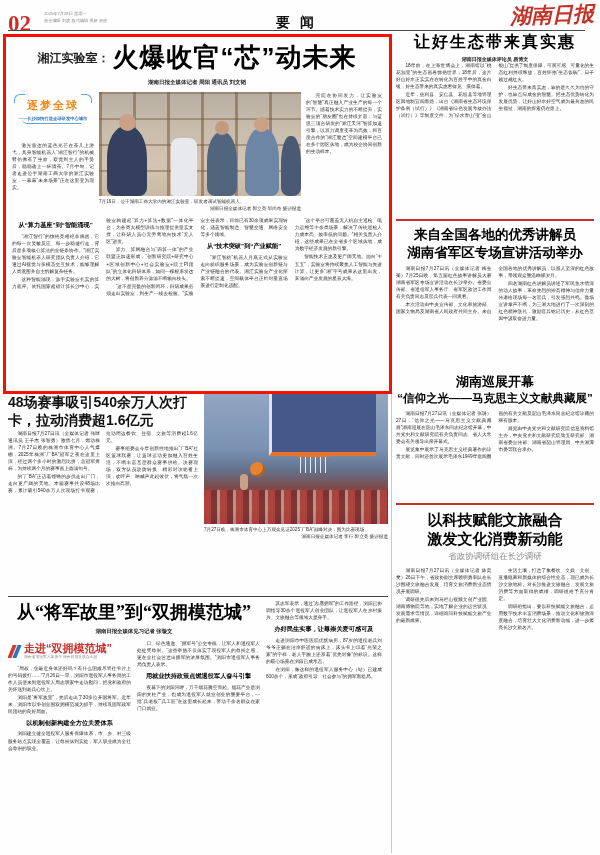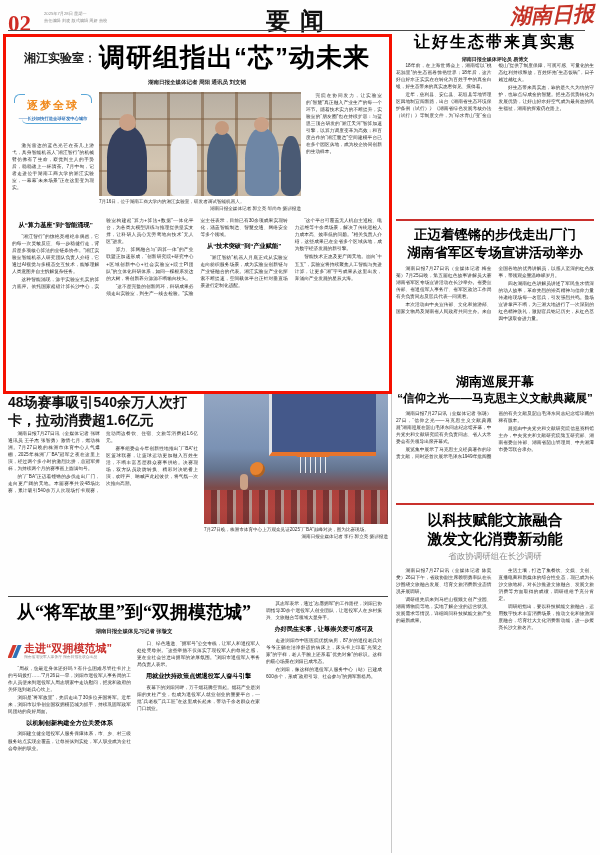--- a/index.html
+++ b/index.html
@@ -2,22 +2,22 @@
 <html><head>
 <meta charset="utf-8">
 <style>
   html,body{margin:0;padding:0;background:#e9e9e9;}
   .page{position:relative;width:600px;height:855px;background:#fefefe;overflow:hidden;
         font-family:"Liberation Sans",sans-serif;color:#222;}
   
   .pagenum{position:absolute;left:8px;top:6px;font-family:"Liberation Serif",serif;
            font-weight:bold;font-size:23px;color:#cf2b24;line-height:1;margin-top:6px;}
   .hmeta{position:absolute;left:44px;top:11px;width:140px;font-size:4.2px;color:#8a8a8a;line-height:1.6;}
-  .section-title{position:absolute;left:0;right:0;top:5px;text-align:center;
-           font-family:"Liberation Serif",serif;font-weight:bold;font-size:24px;letter-spacing:10px;color:#111;}
+  .section-title{position:absolute;left:0;right:0;top:14px;text-align:center;
+           font-family:"Liberation Serif",serif;font-weight:bold;font-size:14px;letter-spacing:10px;color:#111;}
   .masthead{position:absolute;right:6px;top:1px;font-family:"Liberation Serif",serif;
            font-style:italic;font-weight:bold;font-size:21px;color:#c43226;transform:rotate(-2deg);}
   .header-rule{position:absolute;left:8px;top:30px;width:577px;height:1px;background:#4a4a4a;}
   
   .anno{position:absolute;left:3px;top:34px;width:383px;height:354px;border:3px solid #f51000;z-index:60;}
   
   .body-txt{font-size:4.7px;line-height:1.5;text-align:justify;color:#2b2b2b;}
   .body-txt p{margin:0 0 1px 0;text-indent:2em;}
   .sub-h{font-weight:bold;font-size:6.2px;text-align:center;margin:4px 0 3px 0;text-indent:0 !important;
          color:#000;break-inside:avoid;line-height:1.35;}
@@ -120,21 +120,21 @@
   <div class="section-title">要闻</div>
   <div class="masthead">湖南日报</div>
   <div class="header-rule"></div>
 
   <div class="vrule" style="left:391px;top:34px;height:819px;"></div>
 
   <div class="anno"></div>
 
   <div class="main-art">
     <div class="main-title">
-      <span class="pre">湘江实验室：</span><span class="big">调研组指出“芯”动未来</span>
+      <span class="pre">湘江实验室：</span><span class="big">火爆收官“芯”动未来</span>
     </div>
     <div class="main-byline">湖南日报全媒体记者 周阳 通讯员 刘文韬</div>
     <div class="main-top">
       <div class="m-left">
         <div class="dream">
           <div class="dream-title">逐梦全球</div>
           <div class="dream-sub">——长沙加快打造全球研发中心城市</div>
         </div>
         <div class="body-txt">
             <p>激光雷达的蓝色光芒在茶几上游弋，具身智能机器人“湘江智行”的机械臂仿佛有了生命，察觉到主人的手势后，稳稳递上一杯清茶。7月中旬，记者走进位于湖南工商大学的湘江实验室，一幕幕“未来场景”正在这里变为现实。</p>
@@ -246,21 +246,21 @@
         <p>18年前，在上海世博会上，湖南馆以“桃花源里”的生态画卷惊艳世界；18年后，这片好山好水正实实在在转化为百姓手中的真金白银，好生态带来的真实惠看得见、摸得着。</p>
         <p>近年，慈利县、安仁县、花垣县等地管理区因地制宜闯新路，出台《湖南省生态环境保护条例（试行）》《湖南省绿色发展考核办法（试行）》等制度文件，为“绿水青山”变“金山银山”提供了制度保障，可观可感、可量化的生态红利持续释放，百姓怀抱“生态饭碗”，日子越过越红火。</p>
         <p>好生态带来真实惠，靠的是久久为功的守护，也靠点绿成金的智慧。把生态优势转化为发展优势，让好山好水好空气成为最普惠的民生福祉，湖南的探索仍在路上。</p>
       </div>
     </div>
 
     <div class="red-rule"></div>
 
     <div>
       <div class="r-title-sans" style="font-size:13.5px;">
-        <div>正迈着铿锵的步伐走出厂门</div>
+        <div>来自全国各地的优秀讲解员</div>
         <div>湖南省军区专场宣讲活动举办</div>
       </div>
       <div class="r-body body-txt" style="height:103px;margin-top:4px;">
         <p>湖南日报7月27日讯（全媒体记者 梅金菊）7月25日晚，第五届红色故事讲解员大赛湖南省军区专场宣讲活动在长沙举办。省委宣传部、省退役军人事务厅、省军区政治工作局有关负责同志及官兵代表一同观看。</p>
         <p>本次活动由中央宣传部、文化和旅游部、国家文物局及湖南省人民政府共同主办。来自全国各地的优秀讲解员，以感人至深的红色故事，带领观众重温峥嵘岁月。</p>
         <p>四名湖南红色讲解员讲述了军民鱼水情深的动人故事，革命先烈的崇高精神与信仰力量传递给现场每一名官兵，引发强烈共鸣。整场宣讲掌声不断，为三湘大地进行了一次深刻的红色精神洗礼，激励官兵铭记历史，从红色基因中汲取奋进力量。</p>
       </div>
     </div>
 
     <div style="margin-top:6px;">

